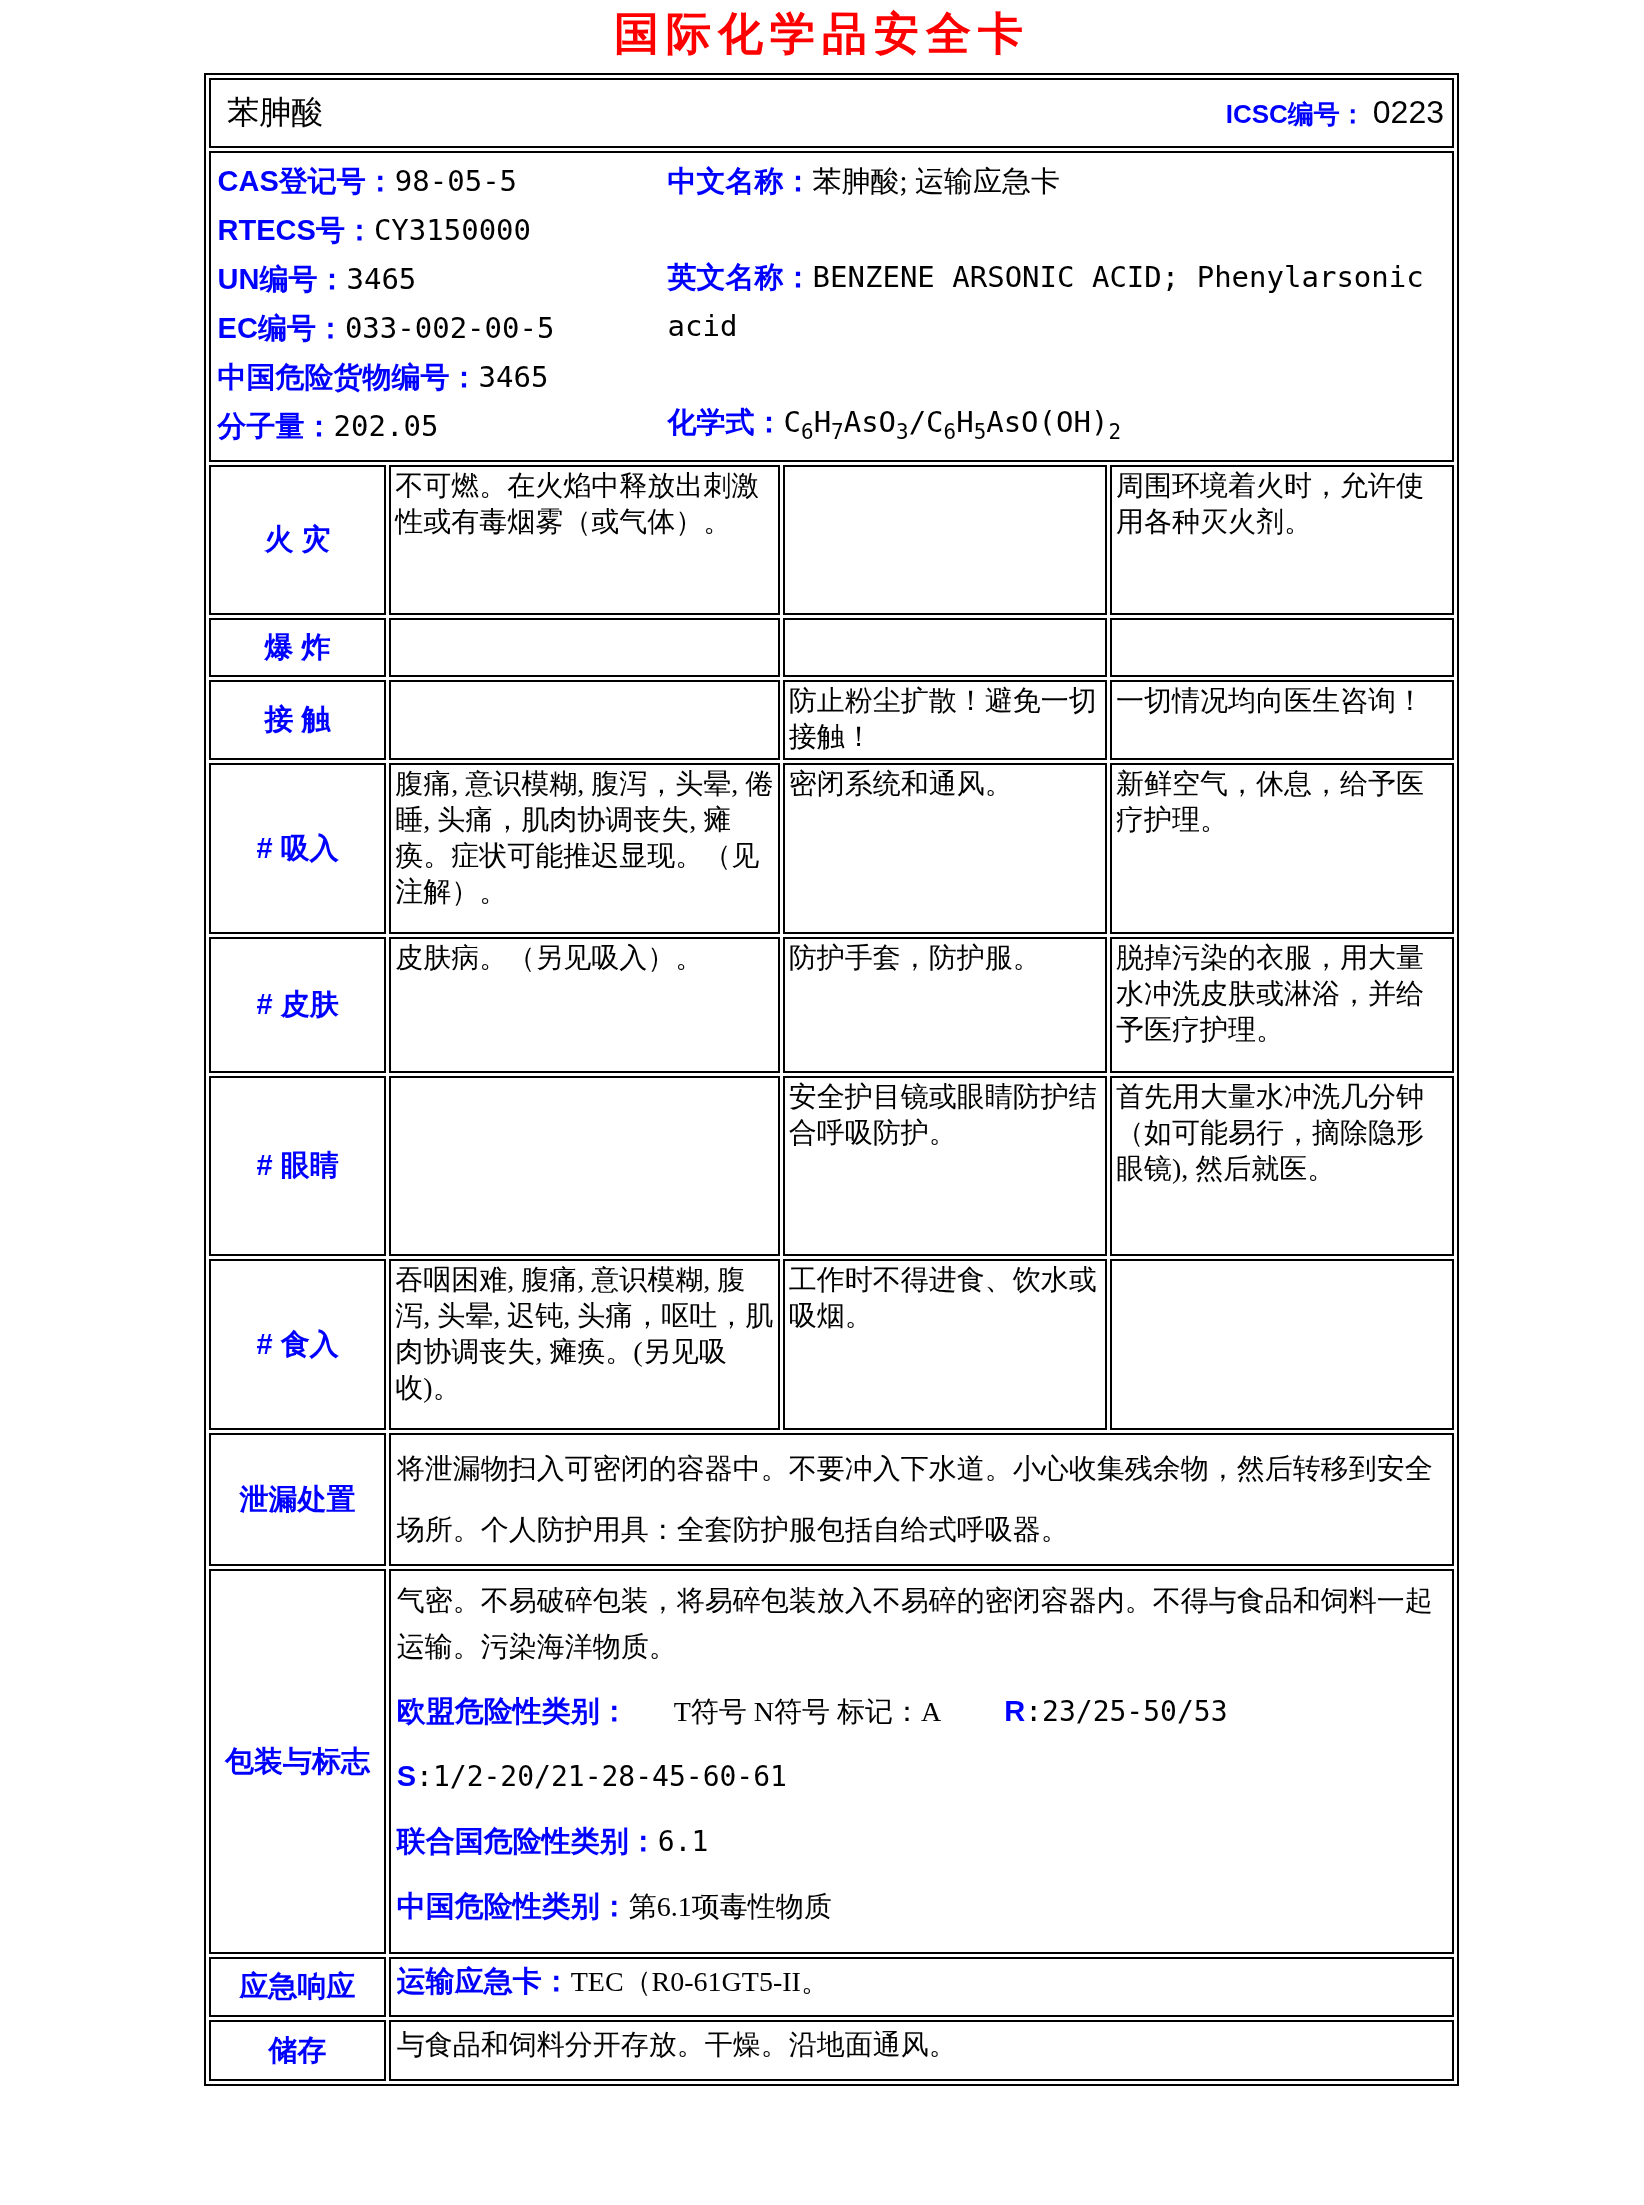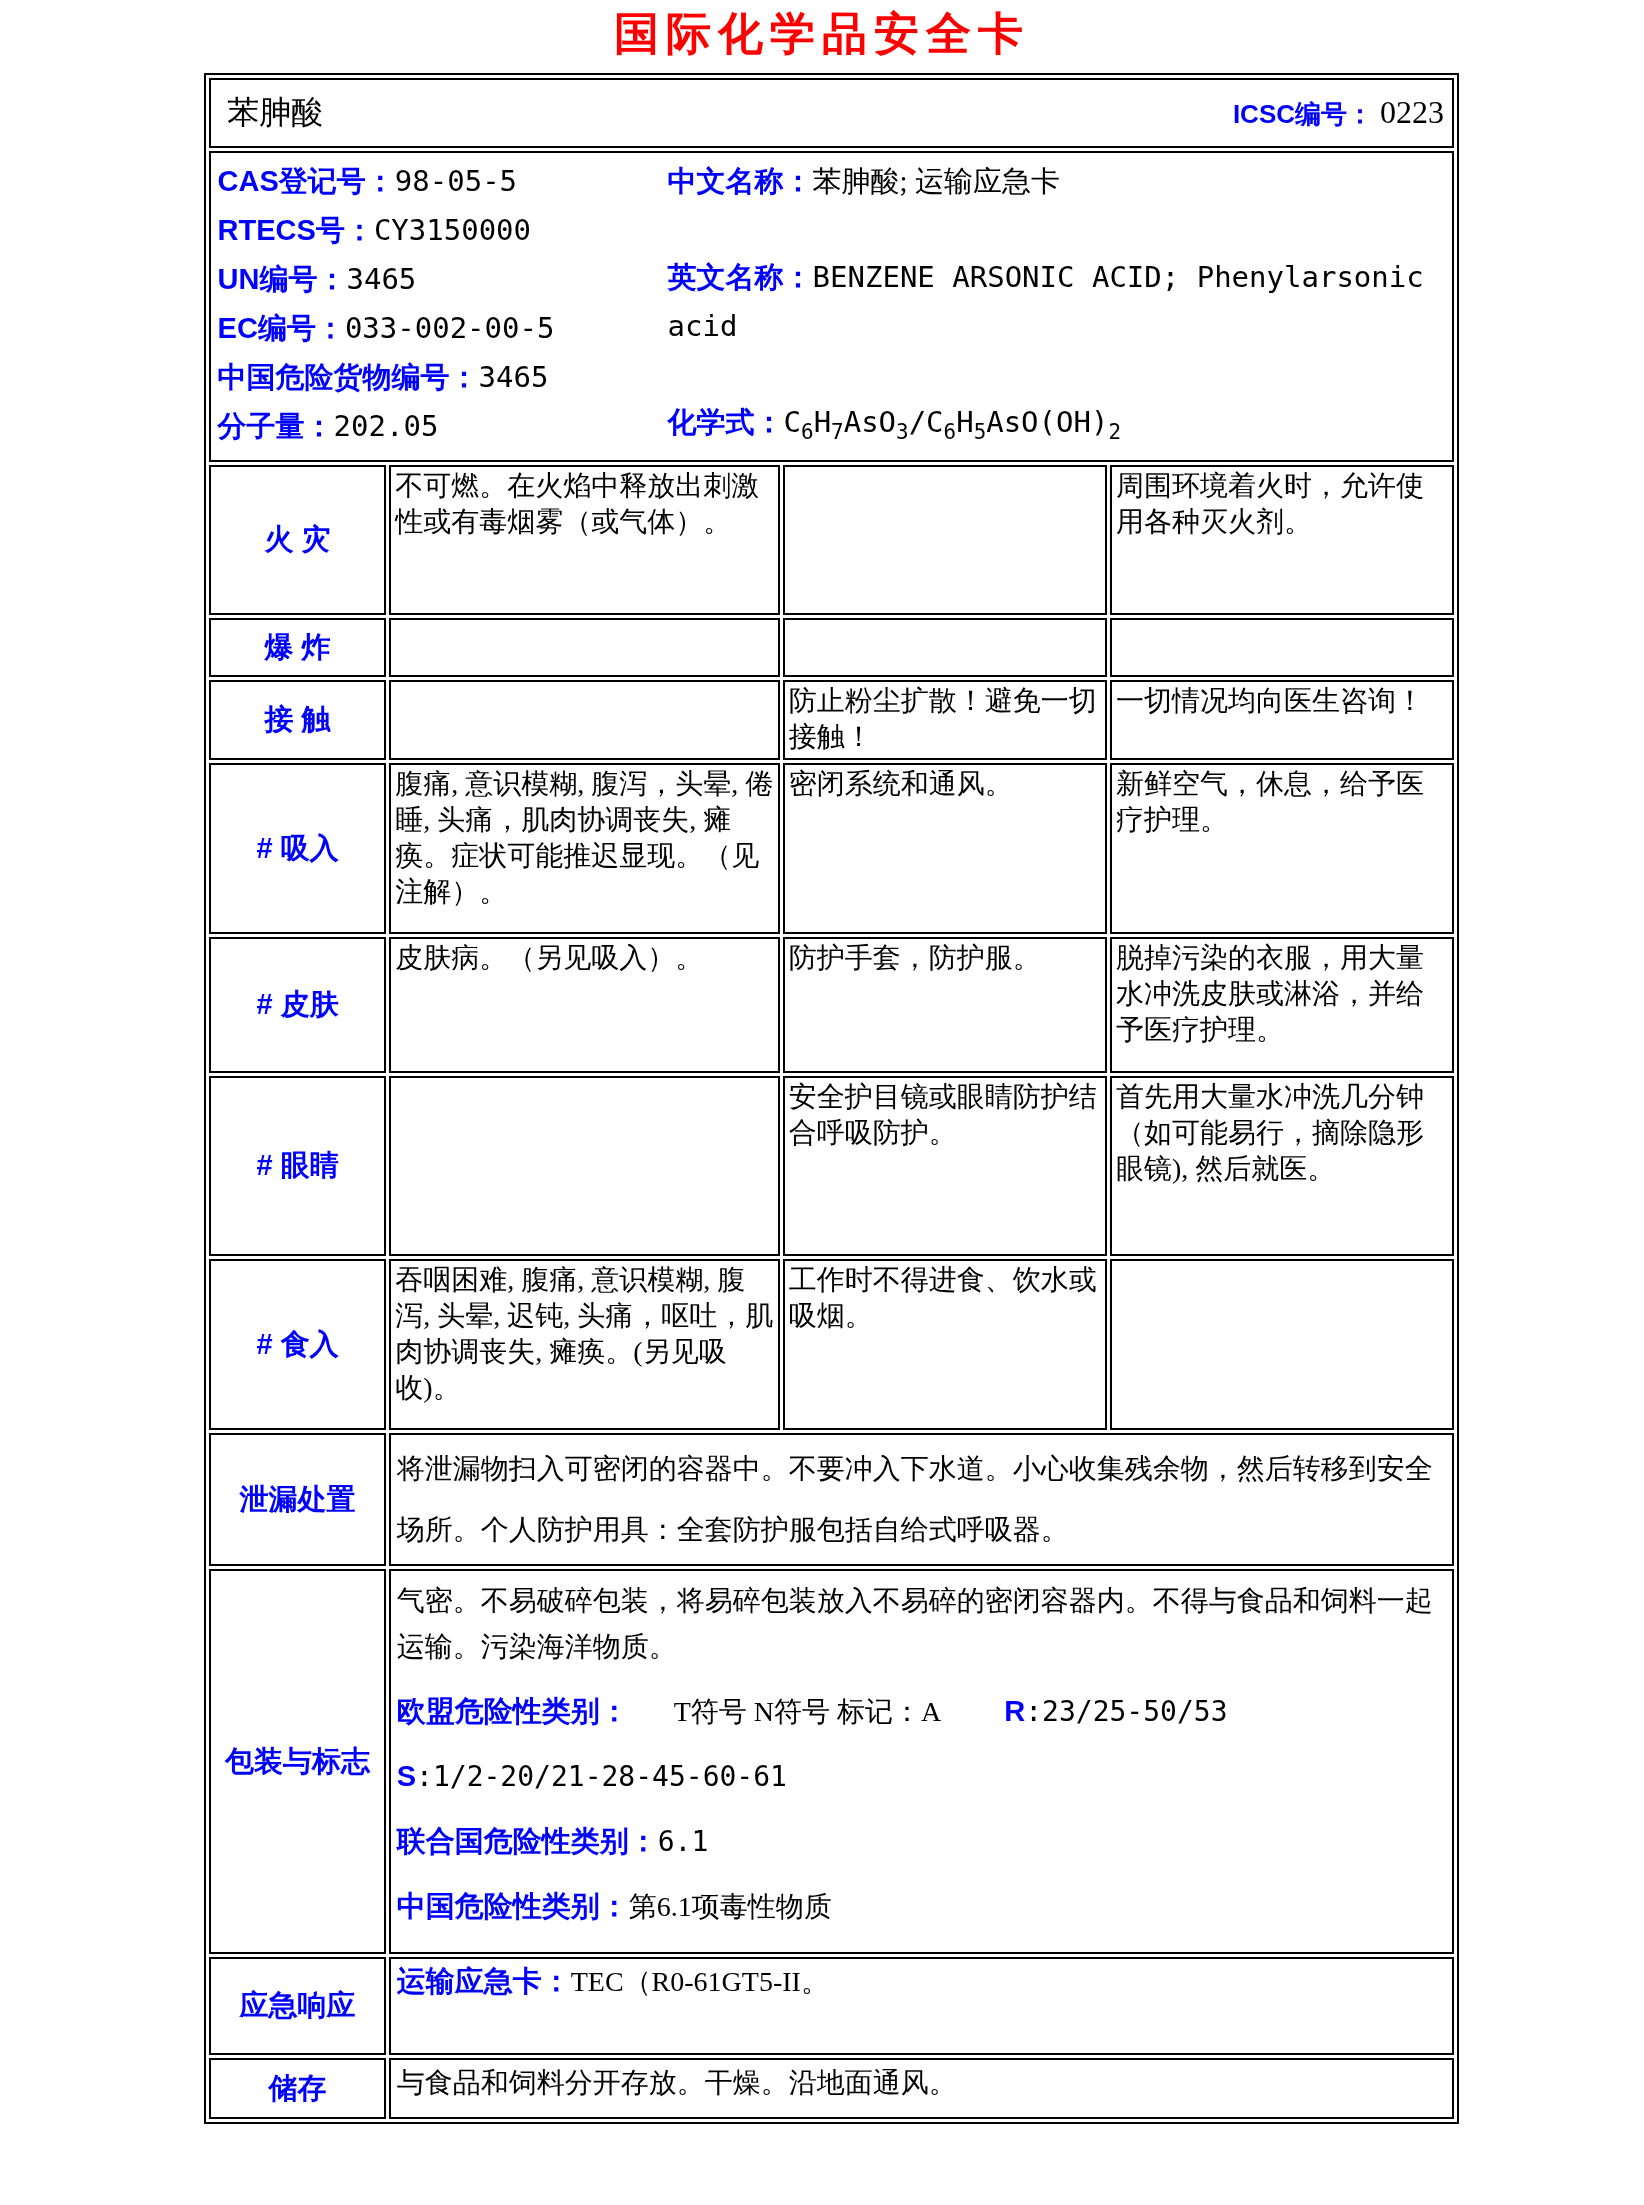--- a/index.html
+++ b/index.html
@@ -49,21 +49,21 @@
     padding: 0 7px 0 15.3px;
   }
   .chem-name { font-size: 32px; }
   .icsc-label {
     color: #0000ff;
     font-family: "Liberation Sans", sans-serif;
     font-weight: bold;
     font-size: 26px;
   }
   .icsc-value {
-    font-family: Liberation Serif, serif;
+    font-family: Liberation Sans, sans-serif;
     font-size: 32px;
     margin-left: 7px;
   }
   
   .id-cell { height: 266px; }
   .id-inner {
     display: flex;
     height: 100%;
     padding: 5.6px 4.2px 5.6px 5.6px;
     box-sizing: border-box;
@@ -108,21 +108,21 @@
   
   .sec-content {
     font-size: 28px;
     padding: 2.8px 7px 4.2px 5.6px;
   }
   .sec-spill { height: 129px; }
   .sec-spill .sec-content { line-height: 61px; }
   .sec-pack { height: 261px; }
   .sec-pack .sec-content p { margin: 7px 0 18px 0; line-height: 46px; }
   .sec-pack .sec-content p.first { margin-top: 4.2px; }
-  .sec-emg { height: 98px; }
+  .sec-emg { height: 60px; }
   .sec-emg .sec-content { line-height: 39px; margin-left: 20px; }
   .sec-store { height: 61px; }
   .sec-store .sec-content { line-height: 40px; }
   .gap-m { display: inline-block; width: 45px; }
   .gap-l { display: inline-block; width: 63px; }
 </style>
 </head>
 <body>
 
 <div class="page-title">国际化学品安全卡</div>

